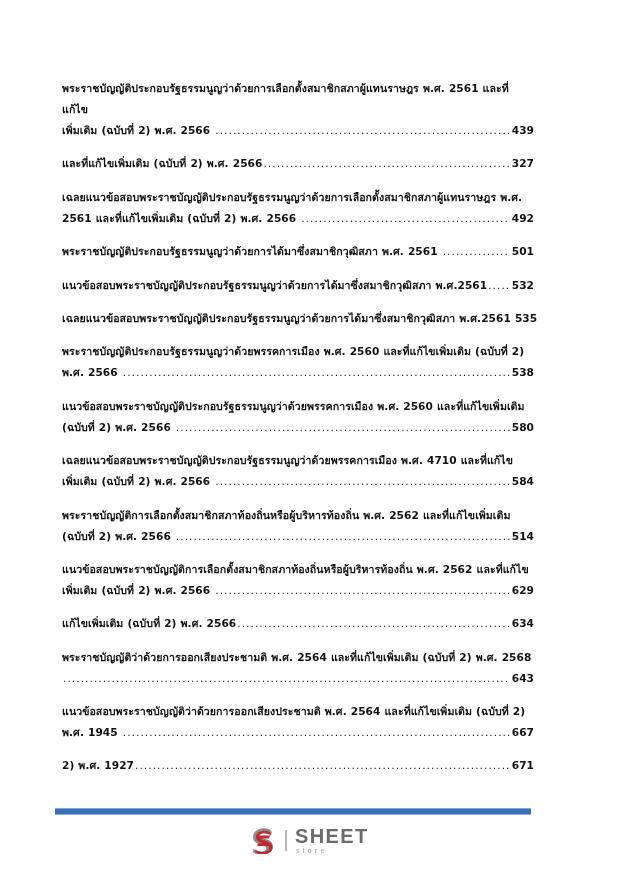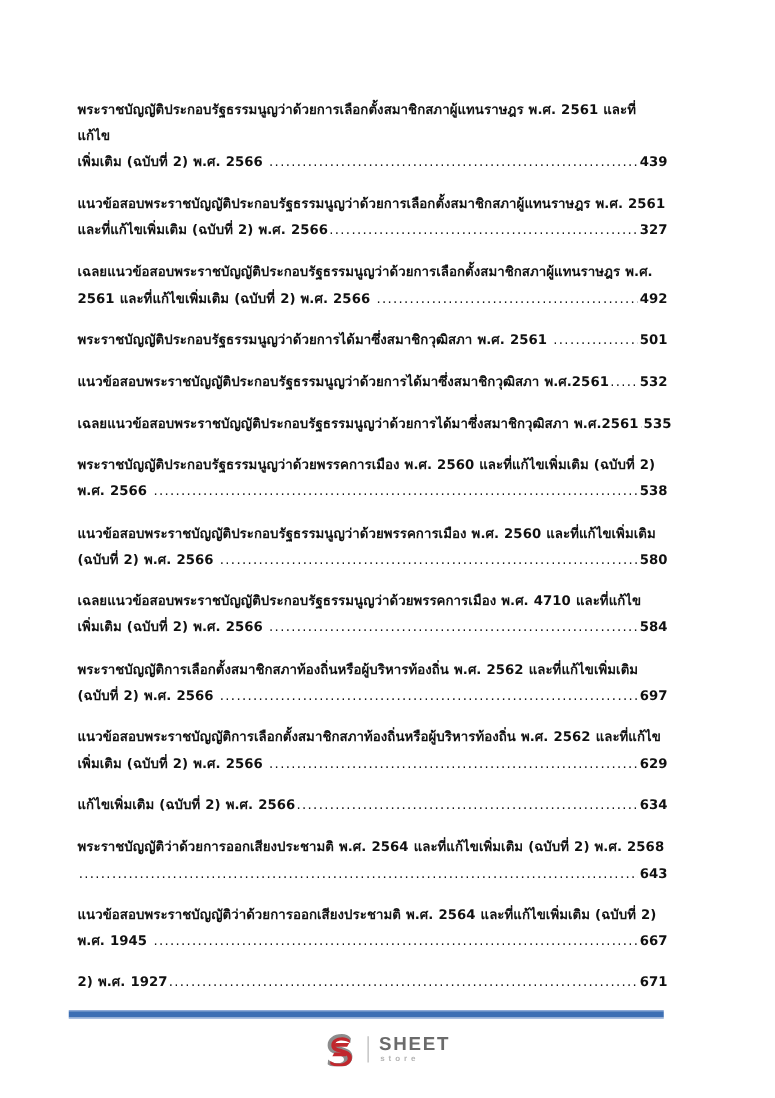--- a/index.html
+++ b/index.html
@@ -123,21 +123,21 @@
     margin: 0 2px 0 1px;
   }
   .logo-words {
     display: flex;
     flex-direction: column;
     justify-content: center;
     line-height: 1;
   }
   .logo-sheet {
     font-family: "Liberation Sans", sans-serif;
-    font-size: 15px;
+    font-size: 20px;
     font-weight: bold;
     letter-spacing: 1.4px;
     color: #6b6b6b;
   }
   .logo-store {
     font-family: "Liberation Sans", sans-serif;
     font-size: 6.4px;
     font-weight: bold;
     letter-spacing: 3.1px;
     color: #b4b4b4;
@@ -154,21 +154,20 @@
         <div class="head-line title">พระราชบัญญัติประกอบรัฐธรรมนูญว่าด้วยการเลือกตั้งสมาชิกสภาผู้แทนราษฎร พ.ศ. 2561 และที่แก้ไข</div>
         <div class="tail">
           <span class="tail-text title">เพิ่มเติม (ฉบับที่ 2) พ.ศ. 2566 </span>
           <span class="tail-leader">................................................................................................................................................................</span>
           <span class="page-num">439</span>
         </div>
       </div>
     </div>
     <div class="toc-entry">
       <div class="entry-body">
-        <div class="head-line title">แนวข้อสอบพระราชบัญญัติประกอบรัฐธรรมนูญว่าด้วยการเลือกตั้งสมาชิกสภาผู้แทนราษฎร พ.ศ. 2561</div>
         <div class="tail">
           <span class="tail-text title">และที่แก้ไขเพิ่มเติม (ฉบับที่ 2) พ.ศ. 2566</span>
           <span class="tail-leader">................................................................................................................................................................</span>
           <span class="page-num">327</span>
         </div>
       </div>
     </div>
     <div class="toc-entry">
       <div class="entry-body">
         <div class="head-line title">เฉลยแนวข้อสอบพระราชบัญญัติประกอบรัฐธรรมนูญว่าด้วยการเลือกตั้งสมาชิกสภาผู้แทนราษฎร พ.ศ.</div>
@@ -235,21 +234,21 @@
           <span class="page-num">584</span>
         </div>
       </div>
     </div>
     <div class="toc-entry">
       <div class="entry-body">
         <div class="head-line title">พระราชบัญญัติการเลือกตั้งสมาชิกสภาท้องถิ่นหรือผู้บริหารท้องถิ่น พ.ศ. 2562 และที่แก้ไขเพิ่มเติม</div>
         <div class="tail">
           <span class="tail-text title">(ฉบับที่ 2) พ.ศ. 2566 </span>
           <span class="tail-leader">................................................................................................................................................................</span>
-          <span class="page-num">697</span>
+          <span class="page-num">514</span>
         </div>
       </div>
     </div>
     <div class="toc-entry">
       <div class="entry-body">
         <div class="head-line title">แนวข้อสอบพระราชบัญญัติการเลือกตั้งสมาชิกสภาท้องถิ่นหรือผู้บริหารท้องถิ่น พ.ศ. 2562 และที่แก้ไข</div>
         <div class="tail">
           <span class="tail-text title">เพิ่มเติม (ฉบับที่ 2) พ.ศ. 2566 </span>
           <span class="tail-leader">................................................................................................................................................................</span>
           <span class="page-num">629</span>

